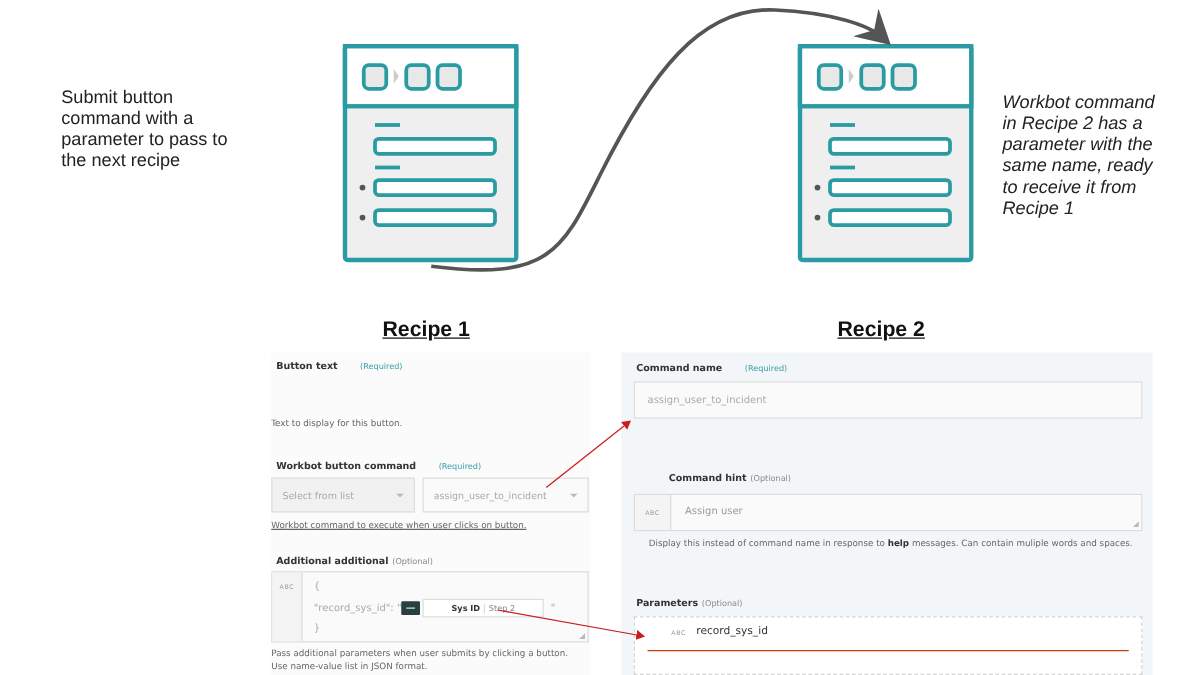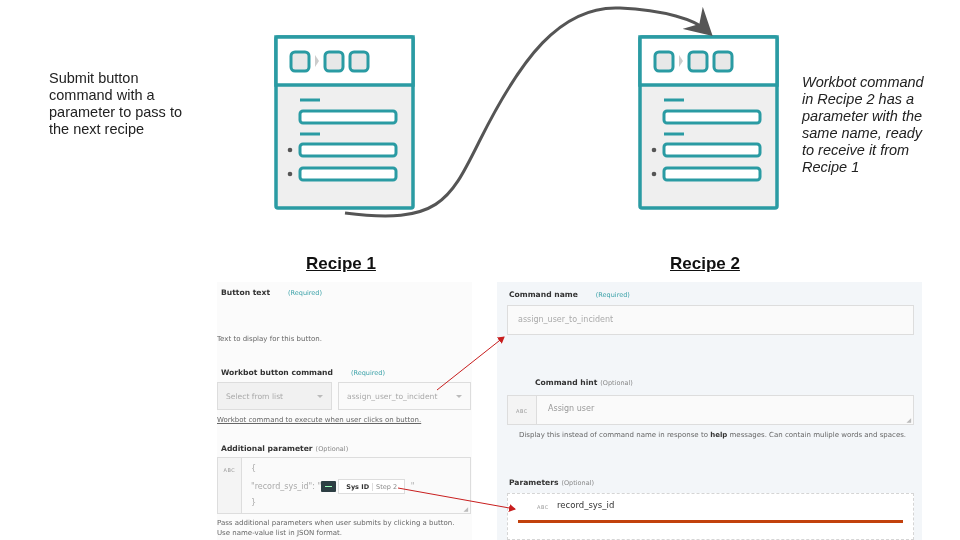--- a/index.html
+++ b/index.html
@@ -19,21 +19,21 @@
   .hint b { color:#333; }
 
   .field { position:absolute; background:#fafafa; border:1px solid #ddd; box-sizing:border-box; }
   .abc { position:absolute; left:0; top:0; bottom:0; width:24px; border-right:1px solid #ddd; background:#f4f4f4; font-size:5px; color:#999; letter-spacing:0.5px; display:flex; align-items:flex-start; justify-content:center; padding-top:12px; box-sizing:border-box; }
   .fval { position:absolute; font-size:8px; color:#aaa; white-space:nowrap; }
   .grip { position:absolute; right:2px; bottom:1px; font-size:6px; color:#bbb; }
   .sel { position:absolute; border:1px solid #ddd; box-sizing:border-box; font-size:7.6px; color:#aaa; display:flex; align-items:center; padding-left:4px; }
   .sel .caret { position:absolute; right:8px; top:50%; width:0; height:0; border-left:3px solid transparent; border-right:3px solid transparent; border-top:3px solid #bbb; margin-top:-1px; }
   .pill-icon { display:inline-block; width:15px; height:11px; background:#2c3e43; vertical-align:middle; border-radius:1px; margin-right:2px; position:relative; }
   .pill-icon::after{ content:""; position:absolute; left:4px; top:5px; width:7px; height:1px; background:#9fb; }
-  .pill { display:inline-flex; align-items:center; border:1px solid #ddd; background:#fff; padding:0 7px; height:13px; vertical-align:middle; font-size:6.5px; color:#333; }
+  .pill { display:inline-flex; align-items:center; border:1px solid #ddd; background:#fff; padding:0 22px; height:13px; vertical-align:middle; font-size:6.5px; color:#333; }
   .pill .step { color:#888; font-weight:normal; margin-left:3px; border-left:1px solid #ddd; padding-left:3px; }
   .params-box { position:absolute; border:1px dashed #d5d5d5; background:#fff; box-sizing:border-box; }
 </style>
 </head>
 <body>
 
 <div class="caption" style="left:49px; top:70px;">Submit button
 command with a
 parameter to pass to
 the next recipe</div>
@@ -98,21 +98,21 @@
     <span style="margin-left:4px;">Select from list</span>
       <span class="caret"></span>
   </div>
   <div class="sel" style="left:121px; top:100px; width:133px; height:28px; background:#fafafa;">
     <span style="margin-left:4px;">assign_user_to_incident</span>
       <span class="caret"></span>
   </div>
   <div class="hint" style="left:0; top:133px;text-decoration:underline;">Workbot command to execute when user clicks on button.</div>
 
   <div class="lbl" style="left:4px; top:162px;">
-    <span>Additional parameter</span><span class="opt">(Optional)</span>
+    <span>Additional additional</span><span class="opt">(Optional)</span>
   </div>
   <div class="field" style="left:0; top:175px; width:254px; height:57px;">
     <div class="abc" style="padding-top:9px;">ABC</div>
     <div class="fval" style="left:33px; top:6px;">{</div>
     <div class="fval" style="left:33px; top:21px; color:#aaa;">
       <span>"record_sys_id": "</span><span class="pill-icon"></span><span class="pill">
           <b>Sys ID</b>
           <span class="step">Step 2</span>
         </span>
       <span style="margin-left:3px;">"</span>
@@ -140,21 +140,21 @@
     <div class="grip">◢</div>
   </div>
   <div class="hint" style="left:10px; top:148px; width:400px;padding-left:12px;">
     <span>Display this instead of command name in response to </span><b>help</b><span> messages. Can contain muliple words and spaces.</span>
   </div>
 
   <div class="lbl" style="left:12px; top:196px;">
     <span>Parameters</span><span class="opt">(Optional)</span>
   </div>
   <div class="params-box" style="left:10px; top:211px; width:407px; height:47px;">
-    <div style="position:absolute; left:10px; right:10px; top:0; height:26px; border-bottom:3px solid #c2410c;">
+    <div style="position:absolute; left:10px; right:10px; top:0; height:26px; border-bottom:1px solid #c2410c;">
       <span style="position:absolute; left:19px; top:10px; font-size:5px; color:#999; letter-spacing:0.5px;">ABC</span>
       <span style="position:absolute; left:39px; top:6px; font-size:8.5px; color:#333;">record_sys_id</span>
     </div>
   </div>
 </div>
 
 <svg class="overlay" width="960" height="540" style="pointer-events:none;">
   <defs>
     <marker id="rh" markerWidth="8" markerHeight="8" refX="6" refY="4" orient="auto">
       <path d="M0,0 L7,4 L0,8 z" fill="#c81e1e"></path>

